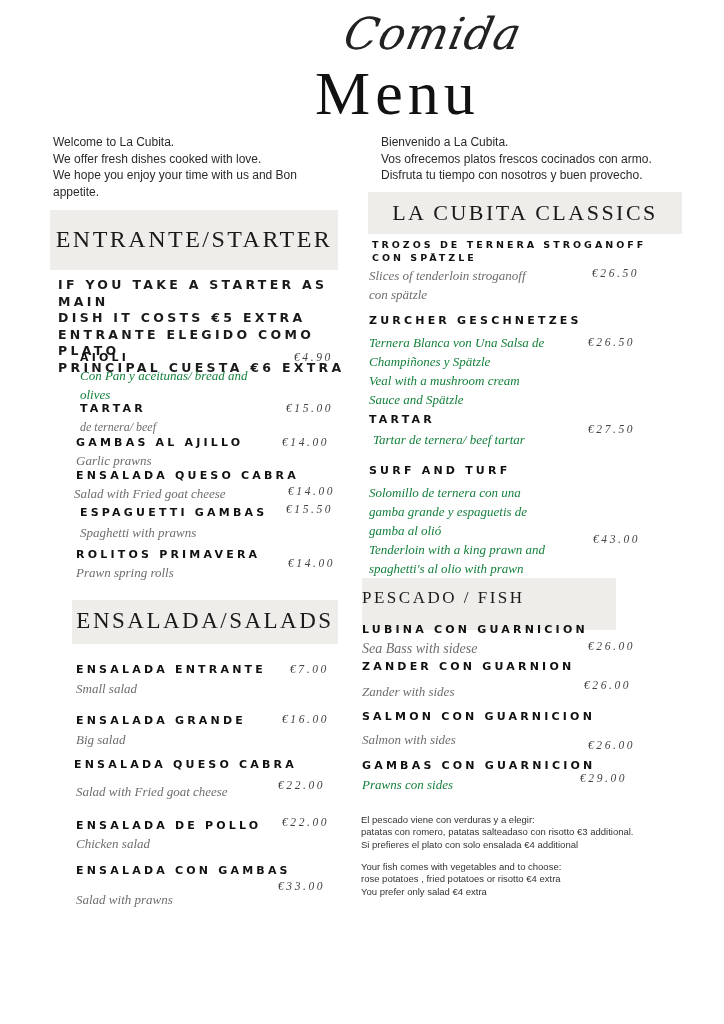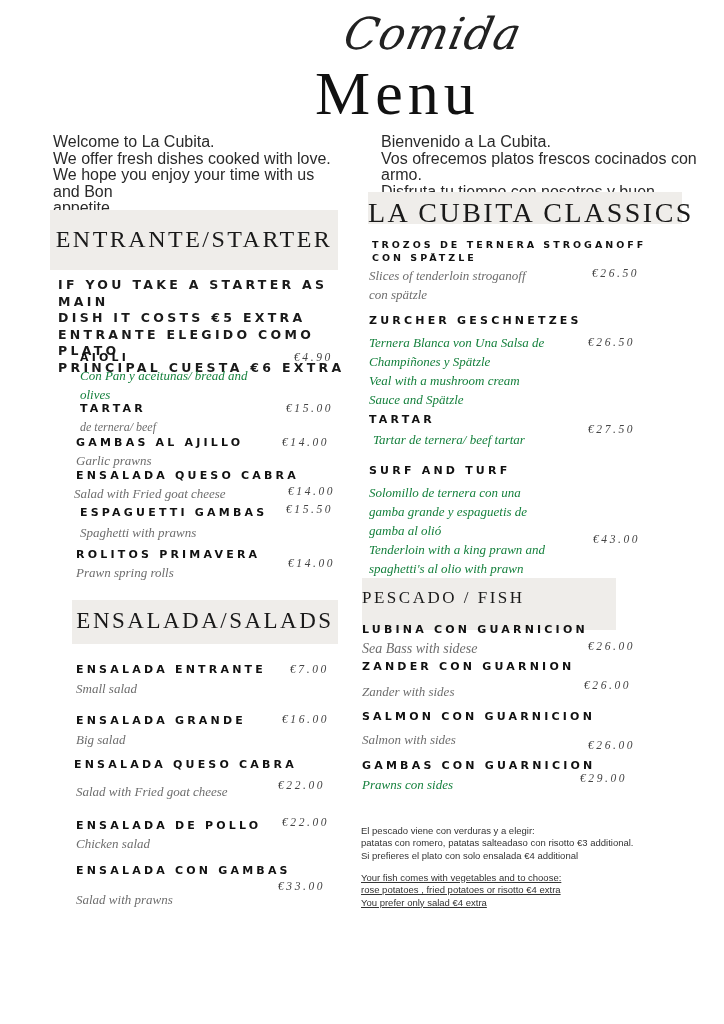--- a/index.html
+++ b/index.html
@@ -13,21 +13,21 @@
     font-family: "DejaVu Serif", serif; font-style: italic;
     font-size: 44px; font-weight: 300; color: #222; letter-spacing: 1px;
     transform: skewX(-12deg);
   }
   .big-title {
     left: 315px; top: 58px;
     font-family: "Liberation Serif", serif; font-size: 62px; font-weight: 400;
     letter-spacing: 5px; color: #111;
   }
 
-  .intro { font-size: 16px; line-height: 16.5px; color: #2a2a2a; }
+  .intro { font-size: 12px; line-height: 16.5px; color: #2a2a2a; }
 
   .section-box {
     background: #efedea;
     font-family: "Liberation Serif", serif; font-weight: 400; color: #1a1a1a;
     letter-spacing: 2.5px; white-space: nowrap;
   }
 
   .caps {
     font-family: "DejaVu Sans", sans-serif; font-weight: 600;
     font-size: 11px; letter-spacing: 3.2px; color: #111; white-space: nowrap;
@@ -38,21 +38,21 @@
   }
   .desc {
     font-family: "Liberation Serif", serif; font-style: italic;
     font-size: 13px; color: #6d6d6d; white-space: nowrap; line-height: 19px;
   }
   .desc.dark { color: #15803d; }
   .price {
     font-family: "Liberation Serif", serif; font-style: italic;
     font-size: 11.5px; letter-spacing: 2.6px; color: #444; white-space: nowrap;
   }
-  .fishnote { font-size: 9.5px; line-height: 12.3px; color: #333; margin-top: 11px; }
+  .fishnote { font-size: 9.5px; line-height: 12.3px; color: #333; }
 </style>
 </head>
 <body>
 
 <div class="abs script-title">Comida</div>
 <div class="abs big-title">Menu</div>
 
 <div class="abs intro" style="left:53px; top:134px; width:290px;">
   <div>Welcome to La Cubita.</div>
   <div>We offer fresh dishes cooked with love.</div>
@@ -114,21 +114,21 @@
 <div class="abs desc" style="left:76px; top:782px;">Salad with Fried goat cheese</div>
 
 <div class="abs caps" style="left:76px; top:819px;">ENSALADA DE POLLO</div>
 <div class="abs price" style="left:282px; top:816px;">€22.00</div>
 <div class="abs desc" style="left:76px; top:834px;">Chicken salad</div>
 
 <div class="abs caps" style="left:76px; top:864px;">ENSALADA CON GAMBAS</div>
 <div class="abs price" style="left:278px; top:880px;">€33.00</div>
 <div class="abs desc" style="left:76px; top:890px;">Salad with prawns</div>
 
-<div class="abs section-box" style="left:368px; top:192px; width:314px; height:32px; font-size:28px; line-height:42px; text-align:center;">LA CUBITA CLASSICS</div>
+<div class="abs section-box" style="left:368px; top:192px; width:314px; height:42px; font-size:22px; line-height:42px; text-align:center;">LA CUBITA CLASSICS</div>
 
 <div class="abs caps" style="left:372px; top:239px; font-size:9.5px; letter-spacing:3px; line-height:12.5px;">
   <div>TROZOS DE TERNERA STROGANOFF</div>
   <div>CON SPÄTZLE</div>
 </div>
 <div class="abs desc" style="left:369px; top:266px;">Slices of tenderloin stroganoff</div>
 <div class="abs desc" style="left:369px; top:285px;">con spätzle</div>
 <div class="abs price" style="left:592px; top:267px;">€26.50</div>
 
 <div class="abs caps" style="left:369px; top:314px;">ZURCHER GESCHNETZES</div>
@@ -166,17 +166,17 @@
 
 <div class="abs caps" style="left:362px; top:759px;">GAMBAS CON GUARNICION</div>
 <div class="abs desc dark" style="left:362px; top:775px;">Prawns con sides</div>
 <div class="abs price" style="left:580px; top:772px;">€29.00</div>
 
 <div class="abs fishnote" style="left:361px; top:814px; width:340px;">
   <div>El pescado viene con verduras y a elegir:</div>
   <div>patatas con romero, patatas salteadaso con risotto €3 additional.</div>
   <div>Si prefieres el plato con solo ensalada €4 additional</div>
 </div>
-<div class="abs fishnote" style="left:361px; top:861px; width:340px;text-decoration:underline;">
+<div class="abs fishnote" style="left:361px; top:861px; width:340px;">
   <div>Your fish comes with vegetables and to choose:</div>
   <div>rose potatoes , fried potatoes or risotto €4 extra</div>
   <div>You prefer only salad €4 extra</div>
 </div>
 
 </body></html>

